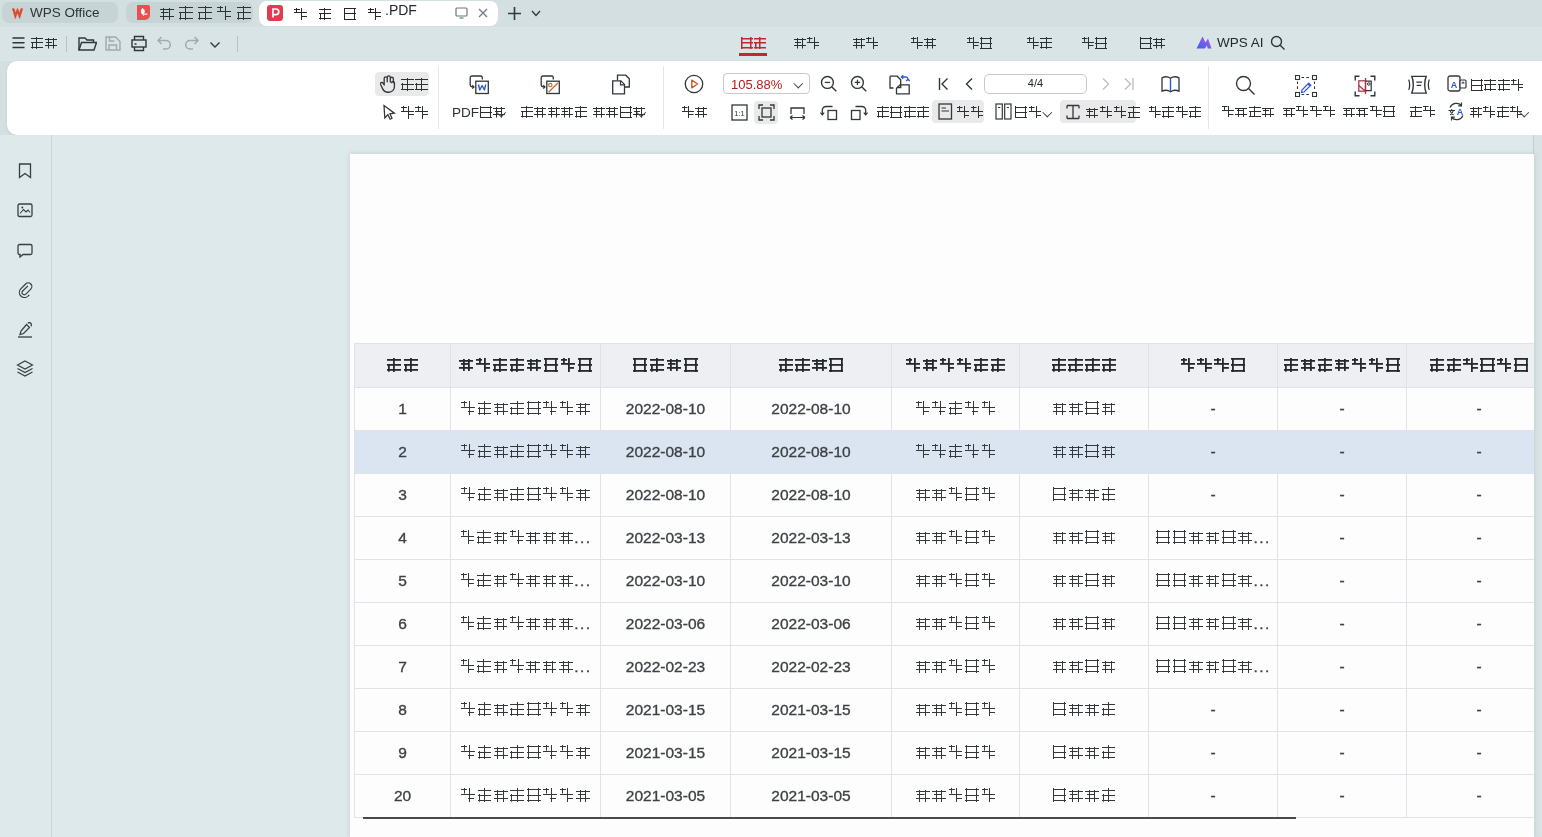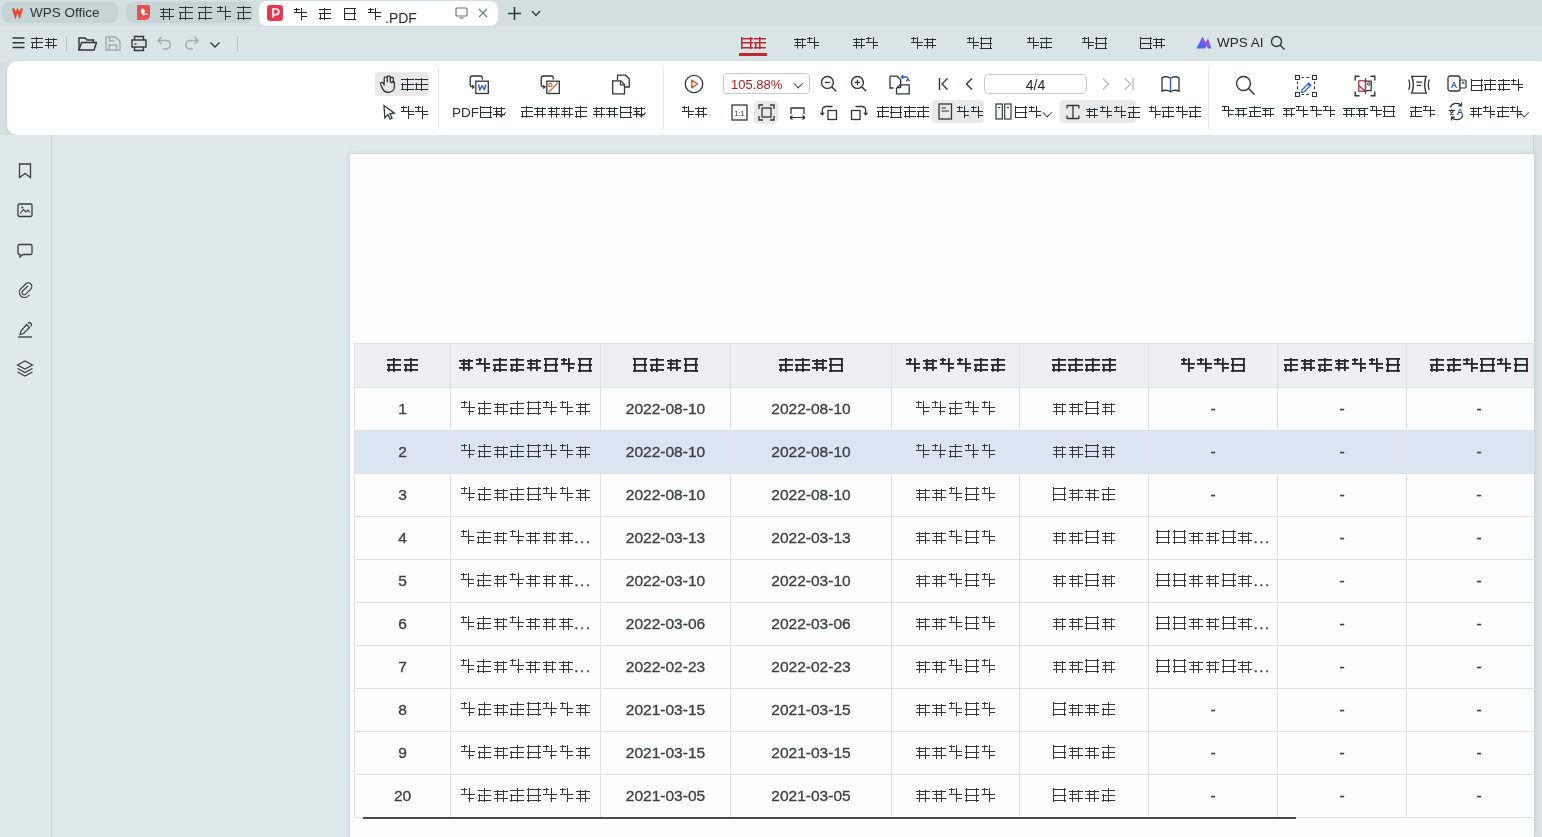--- a/index.html
+++ b/index.html
@@ -42,21 +42,21 @@
     <path d="M2 0 H13 A2 2 0 0 1 15 2 V10 A5 5 0 0 1 10 15 H2 Z" fill="#ea5050"></path>
     <path d="M7.5 3.5 C9.5 4.5 10 7 8.2 9.5 C6 8.5 5.8 5.5 7.5 3.5 Z M8 10.5 C9.8 8.8 11.5 8.6 12.5 9.2" stroke="#fff" stroke-width="1" fill="#fff"></path>
   </svg>
 <div class="abs t2" style="left:157px;top:5px;font-size:16px;color:#2e3336"><i class="z c"></i><i class="z b"></i><i class="z b"></i><i class="z d"></i><i class="z b"></i></div>
 <div class="abs" style="left:259px;top:1px;width:239px;height:25px;background:#fff;border-radius:8px"></div>
 <svg style="position:absolute;left:267px;top:5px;" width="16" height="16" viewBox="0 0 16 16" fill="none">
     <rect width="16" height="16" rx="3.2" fill="#e23a50"></rect>
     <path d="M6 12.5 V4 H9 A2.8 2.8 0 0 1 9 9.6 H6.2" stroke="#fff" stroke-width="1.7"></path>
   </svg>
 <div class="abs t3" style="left:288px;top:6px;font-size:14px;color:#24292c"><i class="z d"></i><i class="z b"></i><i class="z a"></i><i class="z d"></i></div>
-<div class="abs" style="left:385px;top:10px;font-size:14px;color:#24292c">.PDF</div>
+<div class="abs" style="left:385px;top:2px;font-size:14px;color:#24292c">.PDF</div>
 <svg style="position:absolute;left:455px;top:7px;" width="13" height="12" viewBox="0 0 13 12" fill="none">
     <rect x="1" y="1" width="11" height="8" rx="1" stroke="#6c7a7e" stroke-width="1.2"></rect>
     <path d="M4.5 11 h4" stroke="#6c7a7e" stroke-width="1.2"></path>
   </svg>
 <svg style="position:absolute;left:477px;top:7px;" width="12" height="12" viewBox="0 0 12 12" fill="none">
     <path d="M2 2 L10 10 M10 2 L2 10" stroke="#717d80" stroke-width="1.3"></path>
   </svg>
 <svg style="position:absolute;left:507px;top:6px;" width="15" height="15" viewBox="0 0 15 15" fill="none">
     <path d="M7.5 1 V14 M1 7.5 H14" stroke="#323a3d" stroke-width="1.6"></path>
   </svg>
@@ -201,21 +201,21 @@
   </svg>
 <div class="abs" style="left:876px;top:105px;font-size:13.5px;color:#2c3134"><i class="z b"></i><i class="z a"></i><i class="z b"></i><i class="z b"></i></div>
 <svg style="position:absolute;left:938px;top:77px;" width="12" height="14" viewBox="0 0 12 14" fill="none">
     <path d="M1.5 1 V13" stroke="#30373a" stroke-width="1.4"></path>
     <path d="M9.5 1.5 L4 7 L9.5 12.5" stroke="#30373a" stroke-width="1.4"></path>
   </svg>
 <svg style="position:absolute;left:964px;top:77px;" width="10" height="14" viewBox="0 0 10 14" fill="none">
     <path d="M8 1.5 L2.5 7 L8 12.5" stroke="#30373a" stroke-width="1.4"></path>
   </svg>
 <div class="abs" style="left:984px;top:74px;width:103px;height:20px;border:1px solid #c6cacb;border-radius:5px;background:#fff"></div>
-<div class="abs" style="left:984px;top:77px;width:103px;text-align:center;font-size:14px;color:#24292c">4/4</div>
+<div class="abs" style="left:984px;top:77px;width:103px;text-align:center;font-size:11px;color:#24292c">4/4</div>
 <svg style="position:absolute;left:1101px;top:77px;" width="10" height="14" viewBox="0 0 10 14" fill="none">
     <path d="M2 1.5 L7.5 7 L2 12.5" stroke="#bcbfc1" stroke-width="1.4"></path>
   </svg>
 <svg style="position:absolute;left:1123px;top:77px;" width="12" height="14" viewBox="0 0 12 14" fill="none">
     <path d="M2 1.5 L7.5 7 L2 12.5" stroke="#bcbfc1" stroke-width="1.4"></path>
     <path d="M10 1 V13" stroke="#bcbfc1" stroke-width="1.4"></path>
   </svg>
 <svg style="position:absolute;left:1160px;top:75px;" width="21" height="19" viewBox="0 0 21 19" fill="none">
     <path d="M10.5 3.2 C8 1.5 4.5 1.6 2 2.8 V16.2 C4.5 15 8 15 10.5 16.8 C13 15 16.5 15 19 16.2 V2.8 C16.5 1.6 13 1.5 10.5 3.2 Z" stroke="#30373a" stroke-width="1.3"></path>
     <path d="M10.5 3.5 V16.3" stroke="#2a5bd7" stroke-width="1.4"></path>

